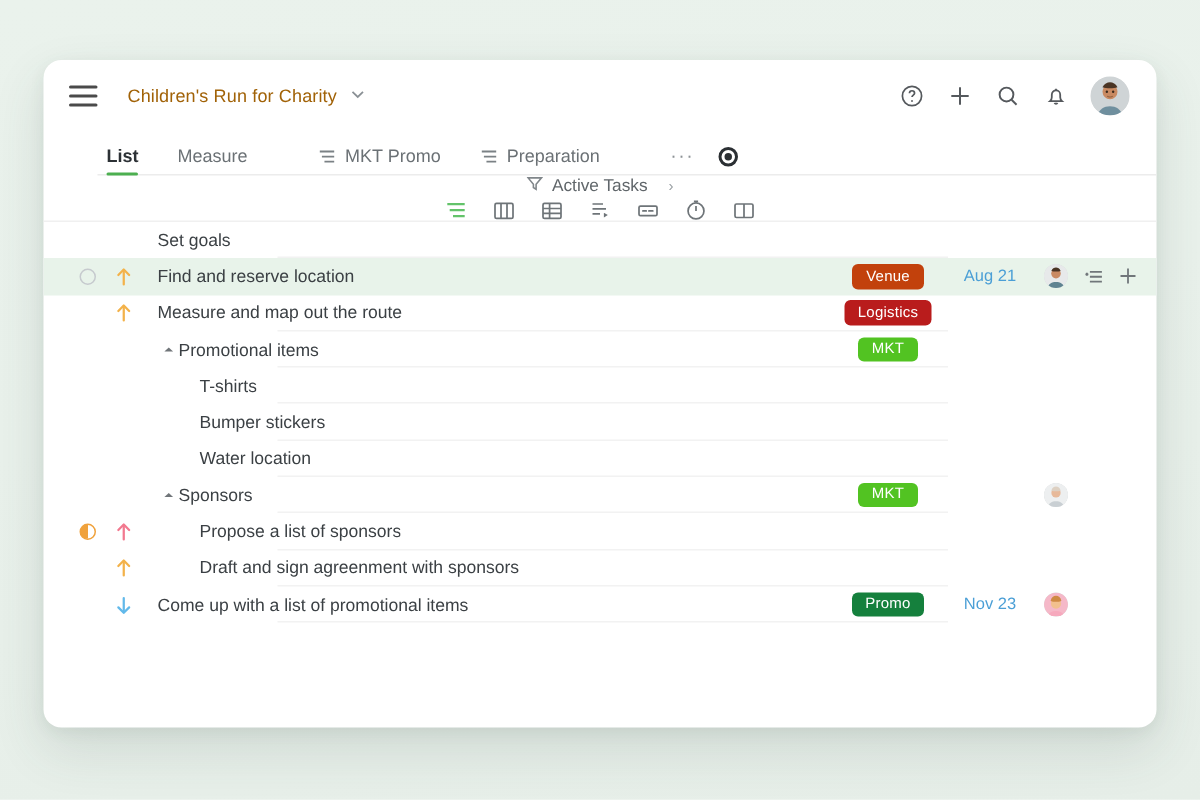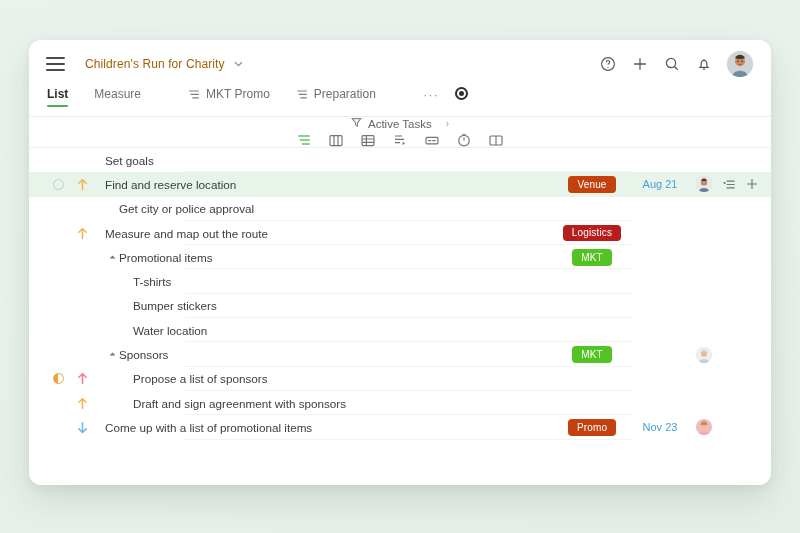--- a/index.html
+++ b/index.html
@@ -90,23 +90,24 @@
     cursor: pointer;
     position: relative;
     flex: 0 0 auto;
   }
   .avatar svg { display:block; width:100%; height:100%; }
 
   
   .tabbar {
     height: 30px;
     display: flex;
-    align-items: flex-start;
-    padding: 0 18px;
+    align-items: flex-end;
+    padding: 0 6px;
     position: relative;
+    margin-left: 36px;
   }
   .tabbar::after {
     content: "";
     position: absolute;
     left: 0; right: 0; bottom: 0;
     height: 1px;
     background: #ececec;
   }
 
   .tab {
@@ -502,31 +503,20 @@
           </svg>
         </span>
         <span class="row-action">
           <svg width="12" height="12" viewBox="0 0 12 12" fill="none" stroke="currentColor" stroke-width="1.2">
             <path d="M6 1v10M1 6h10"></path>
           </svg>
         </span>
       </div>
     </div>
 
-    <div class="task-row">
-      <div class="col-status"></div>
-      <div class="col-prio"></div>
-      <div class="col-name indent-2">
-        <span class="task-text">Get city or police approval</span>
-      </div>
-      <div class="col-tag"></div>
-      <div class="col-date"></div>
-      <div class="col-assignee"></div>
-      <div class="col-actions"></div>
-    </div>
 
     <div class="task-row">
       <div class="col-status"></div>
       <div class="col-prio">
         <span class="arrow-icon">
           <svg width="11" height="13" viewBox="0 0 11 13" fill="none" stroke="#f3b24a" stroke-width="1.5" stroke-linecap="round" stroke-linejoin="round">
             <path d="M5.5 11.6V2.1"></path>
               <path d="M1.9 5.3L5.5 1.7l3.6 3.6"></path>
           </svg>
         </span>
@@ -672,21 +662,21 @@
           <svg width="11" height="13" viewBox="0 0 11 13" fill="none" stroke="#62b9ea" stroke-width="1.5" stroke-linecap="round" stroke-linejoin="round">
             <path d="M5.5 1.7v9.5"></path>
               <path d="M1.9 7.9l3.6 3.6 3.6-3.6"></path>
           </svg>
         </span>
       </div>
       <div class="col-name indent-1">
         <span class="task-text">Come up with a list of promotional items</span>
       </div>
       <div class="col-tag">
-        <span class="tag" style="background:#c2410c">Promo</span>
+        <span class="tag" style="background:#15803d">Promo</span>
       </div>
       <div class="col-date">Nov 23</div>
       <div class="col-assignee">
         <span class="mini-avatar">
           <svg viewBox="0 0 16 16">
             <circle cx="8" cy="8" r="8" fill="#f5b8c8"></circle>
             <circle cx="8" cy="7.4" r="3.4" fill="#f2c08e"></circle>
             <path d="M4.4 5.6C4.9 3.3 6.3 2.2 8 2.2s3.1 1.1 3.6 3.4c-1 .4-2.2.6-3.6.6s-2.6-.2-3.6-.6z" fill="#cf8a44"></path>
             <path d="M2.3 16c.9-2.5 3-3.7 5.7-3.7s4.8 1.2 5.7 3.7z" fill="#f6a9bd"></path>
           </svg>

